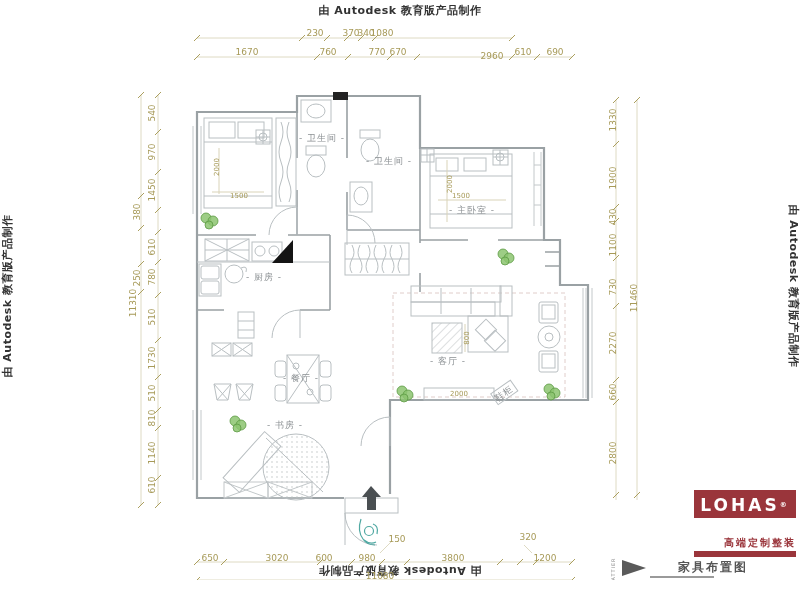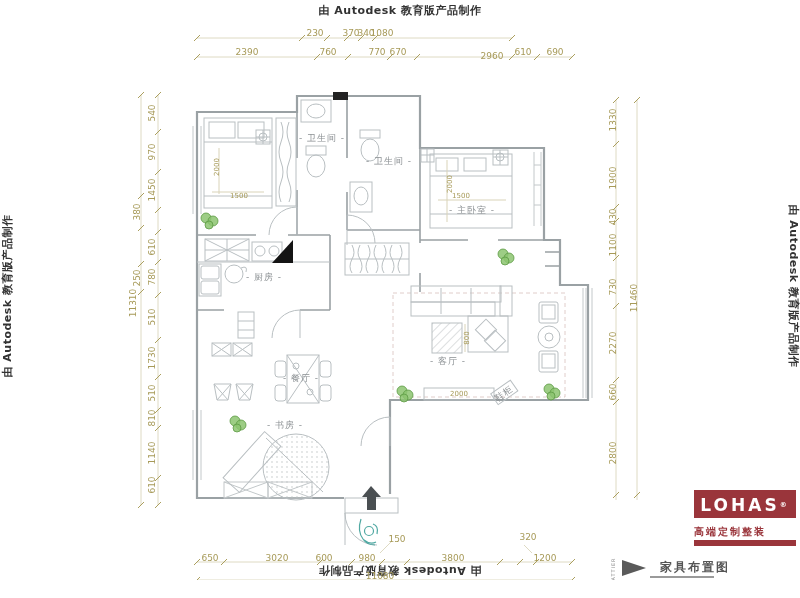--- a/index.html
+++ b/index.html
@@ -12,29 +12,29 @@
   .bt-right{right:-68px;top:272px;width:150px;text-align:center;transform:rotate(90deg);}
   svg{position:absolute;left:0;top:0;}
   .dim{position:absolute;font-size:9px;color:#a79a58;white-space:nowrap;}
   .room{position:absolute;font-size:9px;color:#8b9093;white-space:nowrap;letter-spacing:1px;}
   .flabel{position:absolute;font-size:7px;color:#a79a58;white-space:nowrap;}
   .logo{position:absolute;left:694px;top:490px;width:102px;}
   .logo-red{background:#9a353b;color:#fff;text-align:center;padding:6px 0 4px 0;}
   .logo-brand{font-size:17px;font-weight:bold;letter-spacing:3px;line-height:18px;}
   .logo-reg{font-size:7px;vertical-align:top;}
   .logo-cn{font-size:15px;font-weight:bold;letter-spacing:5px;line-height:19px;}
-  .logo-strip{background:#fff;color:#9a353b;font-weight:bold;font-size:10px;text-align:left;
-              letter-spacing:2px;padding:7px 0 1px 0;}
+  .logo-strip{background:#fff;color:#9a353b;font-weight:bold;font-size:10px;text-align:right;
+              letter-spacing:2px;padding:18px 0 1px 0;}
   .logo-bar{height:6px;background:#9a353b;}
   .titleblock{position:absolute;left:610px;top:556px;width:120px;height:30px;}
   .tb-triangle{position:absolute;left:12px;top:4px;width:0;height:0;
                border-left:24px solid #5a5a5a;border-top:8px solid transparent;border-bottom:8px solid transparent;}
   .tb-side{position:absolute;left:-14px;top:10px;font-size:5px;color:#888;transform:rotate(-90deg);
            transform-origin:center;width:34px;text-align:center;letter-spacing:1px;}
-  .tb-title{position:absolute;left:38px;top:3px;font-size:12px;font-weight:bold;color:#555;letter-spacing:2px;white-space:nowrap;padding-left:12px;}
+  .tb-title{position:absolute;left:56px;top:3px;font-size:12px;font-weight:bold;color:#555;letter-spacing:2px;white-space:nowrap;padding-left:12px;}
   .tb-line1{position:absolute;left:40px;top:20px;width:64px;height:2px;background:#9a9a9a;}
   .tb-line2{position:absolute;left:40px;top:24px;width:64px;height:2px;background:#d2d2d2;}
 </style>
 </head>
 <body>
 
 <div class="canvas">
 
   <span class="border-text bt-top">由 Autodesk 教育版产品制作</span>
   <span class="border-text bt-bottom">由 Autodesk 教育版产品制作</span>
@@ -313,21 +313,21 @@
           <circle cx="237" cy="428" r="4"></circle>
         </g>
     </g>
   </svg>
 
   <div id="dim-labels">
       <span class="dim" style="left: 315px; top: 33px; transform: translate(-50%, -50%) rotate(0deg);">230</span>
       <span class="dim" style="left: 351px; top: 33px; transform: translate(-50%, -50%) rotate(0deg);">370</span>
       <span class="dim" style="left: 366px; top: 33px; transform: translate(-50%, -50%) rotate(0deg);">340</span>
       <span class="dim" style="left: 382px; top: 33px; transform: translate(-50%, -50%) rotate(0deg);">1080</span>
-      <span class="dim" style="left: 247px; top: 52px; transform: translate(-50%, -50%) rotate(0deg);">2390</span>
+      <span class="dim" style="left: 247px; top: 52px; transform: translate(-50%, -50%) rotate(0deg);">1670</span>
       <span class="dim" style="left: 328px; top: 52px; transform: translate(-50%, -50%) rotate(0deg);">760</span>
       <span class="dim" style="left: 377px; top: 52px; transform: translate(-50%, -50%) rotate(0deg);">770</span>
       <span class="dim" style="left: 398px; top: 52px; transform: translate(-50%, -50%) rotate(0deg);">670</span>
       <span class="dim" style="left: 468px; top: 56px; transform: translate(-50%, -50%) rotate(0deg); margin-left: 24px;">2960</span>
       <span class="dim" style="left: 523px; top: 52px; transform: translate(-50%, -50%) rotate(0deg);">610</span>
       <span class="dim" style="left: 555px; top: 52px; transform: translate(-50%, -50%) rotate(0deg);">690</span>
       <span class="dim" style="left: 152px; top: 113px; transform: translate(-50%, -50%) rotate(-90deg);">540</span>
       <span class="dim" style="left: 152px; top: 152px; transform: translate(-50%, -50%) rotate(-90deg);">970</span>
       <span class="dim" style="left: 152px; top: 190px; transform: translate(-50%, -50%) rotate(-90deg);">1450</span>
       <span class="dim" style="left: 137px; top: 212px; transform: translate(-50%, -50%) rotate(-90deg);">380</span>

